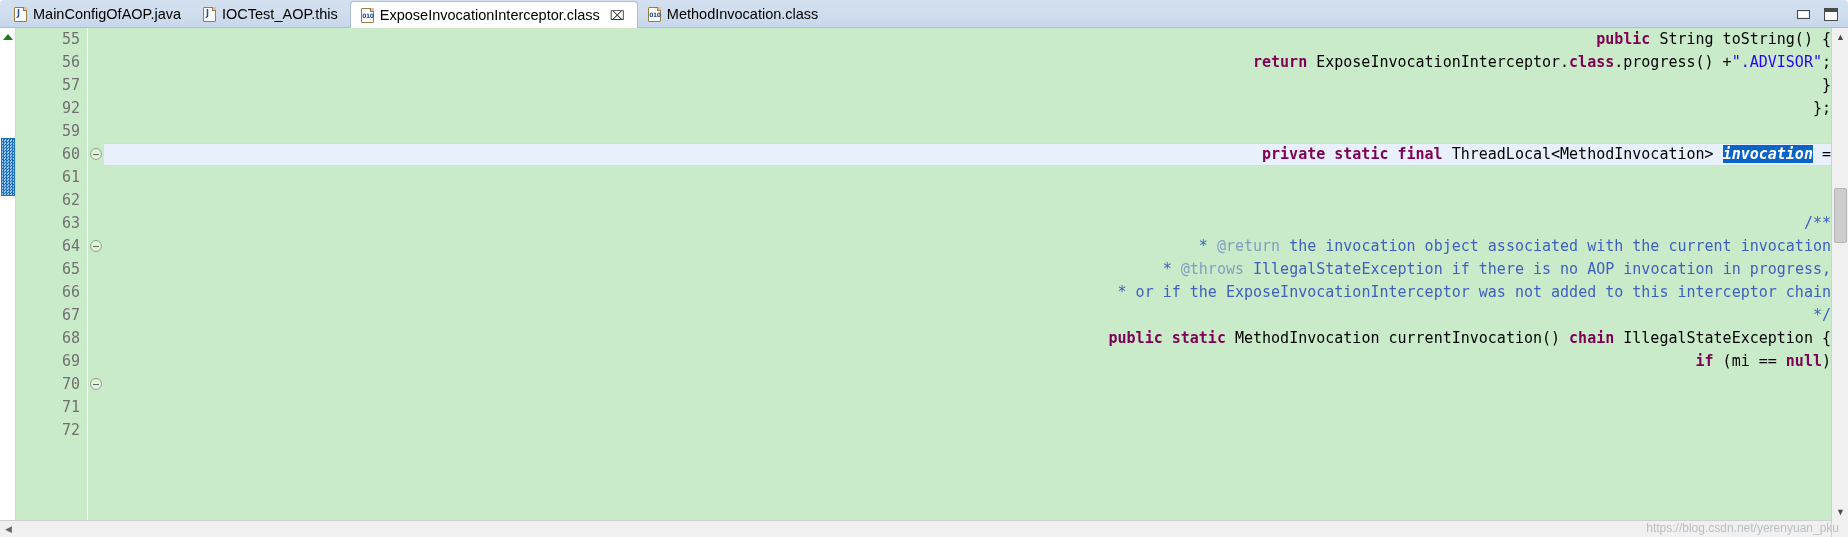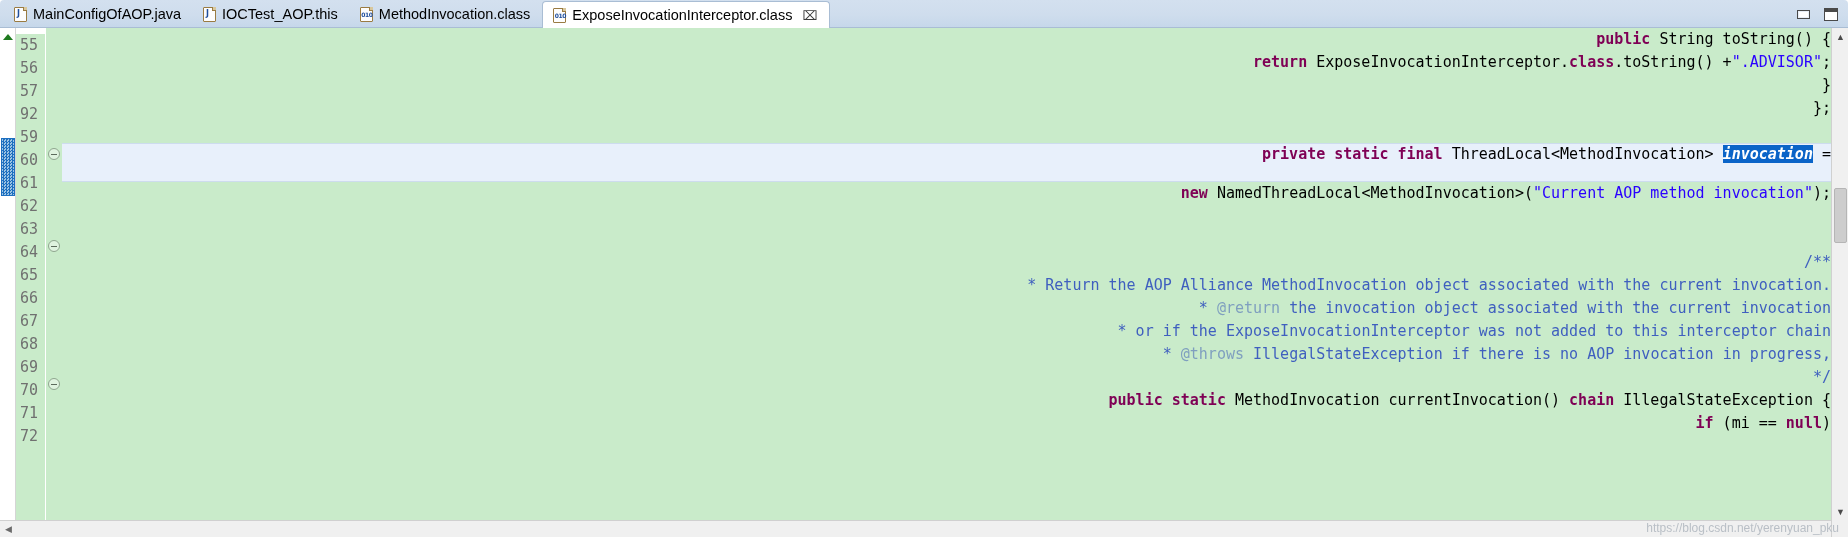--- a/index.html
+++ b/index.html
@@ -153,27 +153,26 @@
     position: absolute;
     left: 1px;
     width: 14px;
     background:
       repeating-conic-gradient(#1d6fc0 0% 25%, #9cc4e4 0% 50%) 0 0 / 3px 3px;
     border: 1px solid #1d6fc0;
   }
 
   
   .gutter {
-    width: 30px;
+    width: 72px;
     flex: 0 0 auto;
     background: #c9ebca;
     border-right: 1px solid #ffffff;
     position: relative;
     overflow: hidden;
-    margin-top: 6px;
   }
   .gutter .ln {
     height: 23px;
     line-height: 23px;
     text-align: right;
     padding-right: 7px;
     font-family: "DejaVu Sans Mono", monospace;
     font-size: 15px;
     color: #707070;
   }
@@ -219,21 +218,21 @@
     height: 23px;
     line-height: 23px;
     white-space: pre;
     padding-left: 8px;
     color: #000000;
   }
   .line.current {
     background: #e8f0fb;
     border-top: 1px solid #cddcee;
     border-bottom: 1px solid #cddcee;
-    height: 39px;
+    height: 23px;
     line-height: 21px;
   }
 
   
   .kw   { color: #7f0055; font-weight: bold; }
   .str  { color: #2a00ff; }
   .cmt  { color: #3f5fbf; }
   .tag  { color: #7f9fbf; font-weight: normal; }
   .fld-hl { color: #0000c0; font-style: italic; background: #d4d4d4; }
   .sel  { background: #0a64c8; color: #ffffff; font-style: italic; font-weight: bold; }
@@ -315,37 +314,37 @@
 
     <div class="tab">
       <span class="ficon">
         <span class="page"></span>
           <span class="corner"></span>
           <span class="mark">J</span>
       </span>
       <span class="tab-label">IOCTest_AOP.this</span>
     </div>
 
-    <div class="tab">
-      <span class="ficon class">
-        <span class="page"></span>
-          <span class="corner"></span>
-          <span class="mark">010</span>
-      </span>
-      <span class="tab-label">MethodInvocation.class</span>
-    </div>
-
     <div class="tab active">
       <span class="ficon class">
         <span class="page"></span>
           <span class="corner"></span>
           <span class="mark">010</span>
       </span>
       <span class="tab-label">ExposeInvocationInterceptor.class</span>
       <span class="tab-close">⌧</span>
+    </div>
+
+    <div class="tab">
+      <span class="ficon class">
+        <span class="page"></span>
+          <span class="corner"></span>
+          <span class="mark">010</span>
+      </span>
+      <span class="tab-label">MethodInvocation.class</span>
     </div>
 
     <div class="winbtns">
       <div class="btn-min"></div>
       <div class="btn-max"></div>
     </div>
   </div>
 
   <div class="editor">
 
@@ -377,33 +376,31 @@
 
     <div class="folding" id="folding">
         <div class="fold" style="top: 120px;"></div>
         <div class="fold" style="top: 212px;"></div>
         <div class="fold" style="top: 350px;"></div>
       </div>
 
     <div class="code-wrap">
       <div class="code" id="code">
           <div class="line"><span>        </span><span class="kw">public</span><span> String toString() {</span></div>
-          <div class="line"><span>            </span><span class="kw">return</span><span> ExposeInvocationInterceptor.</span><span class="kw">class</span><span>.toString() +</span><span class="str">".ADVISOR"</span><span>;</span></div>
+          <div class="line"><span>            </span><span class="kw">return</span><span> ExposeInvocationInterceptor.</span><span class="kw">class</span><span>.progress() +</span><span class="str">".ADVISOR"</span><span>;</span></div>
           <div class="line"><span>        }</span></div>
           <div class="line"><span>    };</span></div>
           <div class="line"><span></span></div>
           <div class="line current"><span>    </span><span class="kw">private static final</span><span> ThreadLocal&lt;MethodInvocation&gt; </span><span class="sel">invocation</span><span> =</span></div>
-          <div class="line"><span>            </span><span class="kw">new</span><span> NamedThreadLocal&lt;MethodInvocation&gt;(</span><span class="str">"Current AOP method invocation"</span><span>);</span></div>
           <div class="line"><span></span></div>
           <div class="line"><span></span></div>
           <div class="line"><span>    </span><span class="cmt">/**</span></div>
-          <div class="line"><span>     </span><span class="cmt">* Return the AOP Alliance MethodInvocation object associated with the current invocation.</span></div>
           <div class="line"><span>     </span><span class="cmt">* </span><span class="tag">@return</span><span class="cmt"> the invocation object associated with the current invocation</span></div>
+          <div class="line"><span>     </span><span class="cmt">* </span><span class="tag">@throws</span><span class="cmt"> IllegalStateException if there is no AOP invocation in progress,</span></div>
           <div class="line"><span>     </span><span class="cmt">* or if the ExposeInvocationInterceptor was not added to this interceptor chain</span></div>
-          <div class="line"><span>     </span><span class="cmt">* </span><span class="tag">@throws</span><span class="cmt"> IllegalStateException if there is no AOP invocation in progress,</span></div>
           <div class="line"><span>     </span><span class="cmt">*/</span></div>
           <div class="line"><span>    </span><span class="kw">public static</span><span> MethodInvocation currentInvocation() </span><span class="kw">chain</span><span> IllegalStateException {</span></div>
           <div class="line"><span>        </span><span class="kw">if</span><span> (mi == </span><span class="kw">null</span><span>)</span></div>
         </div>
     </div>
 
     <div class="vscroll">
       <div class="vs-arrow up">▲</div>
       <div class="vs-thumb"></div>
       <div class="vs-arrow down">▼</div>

